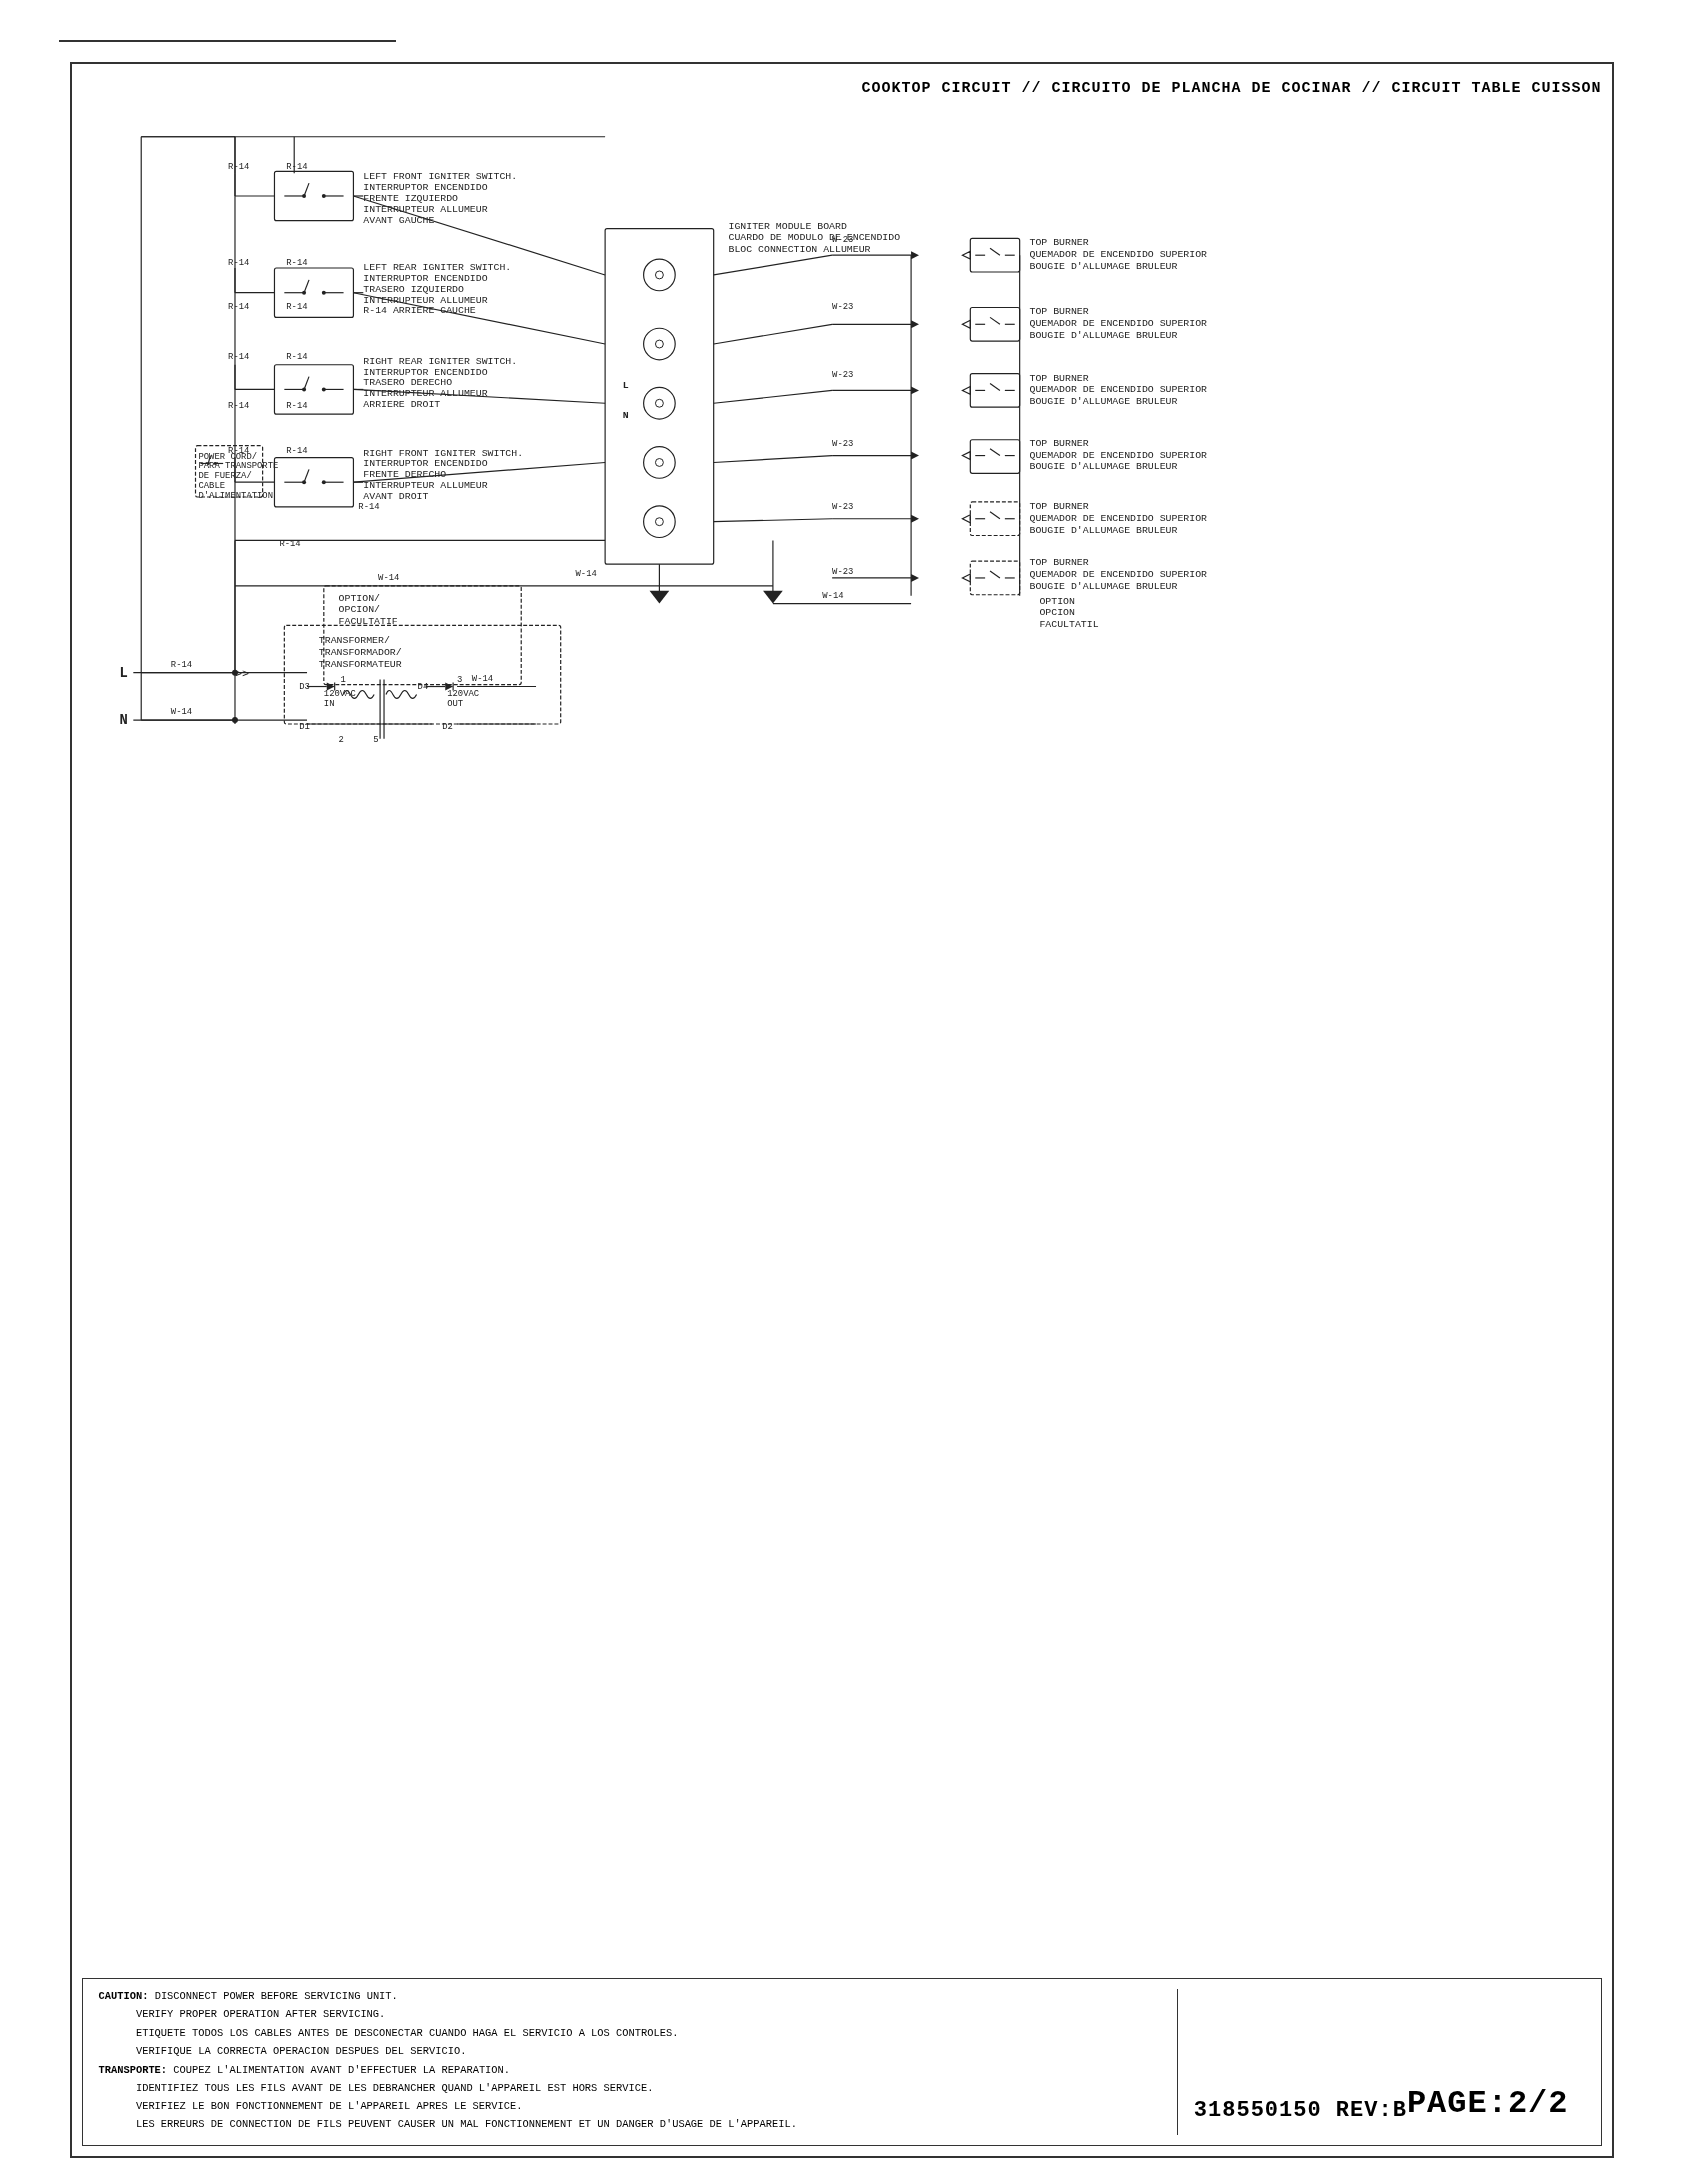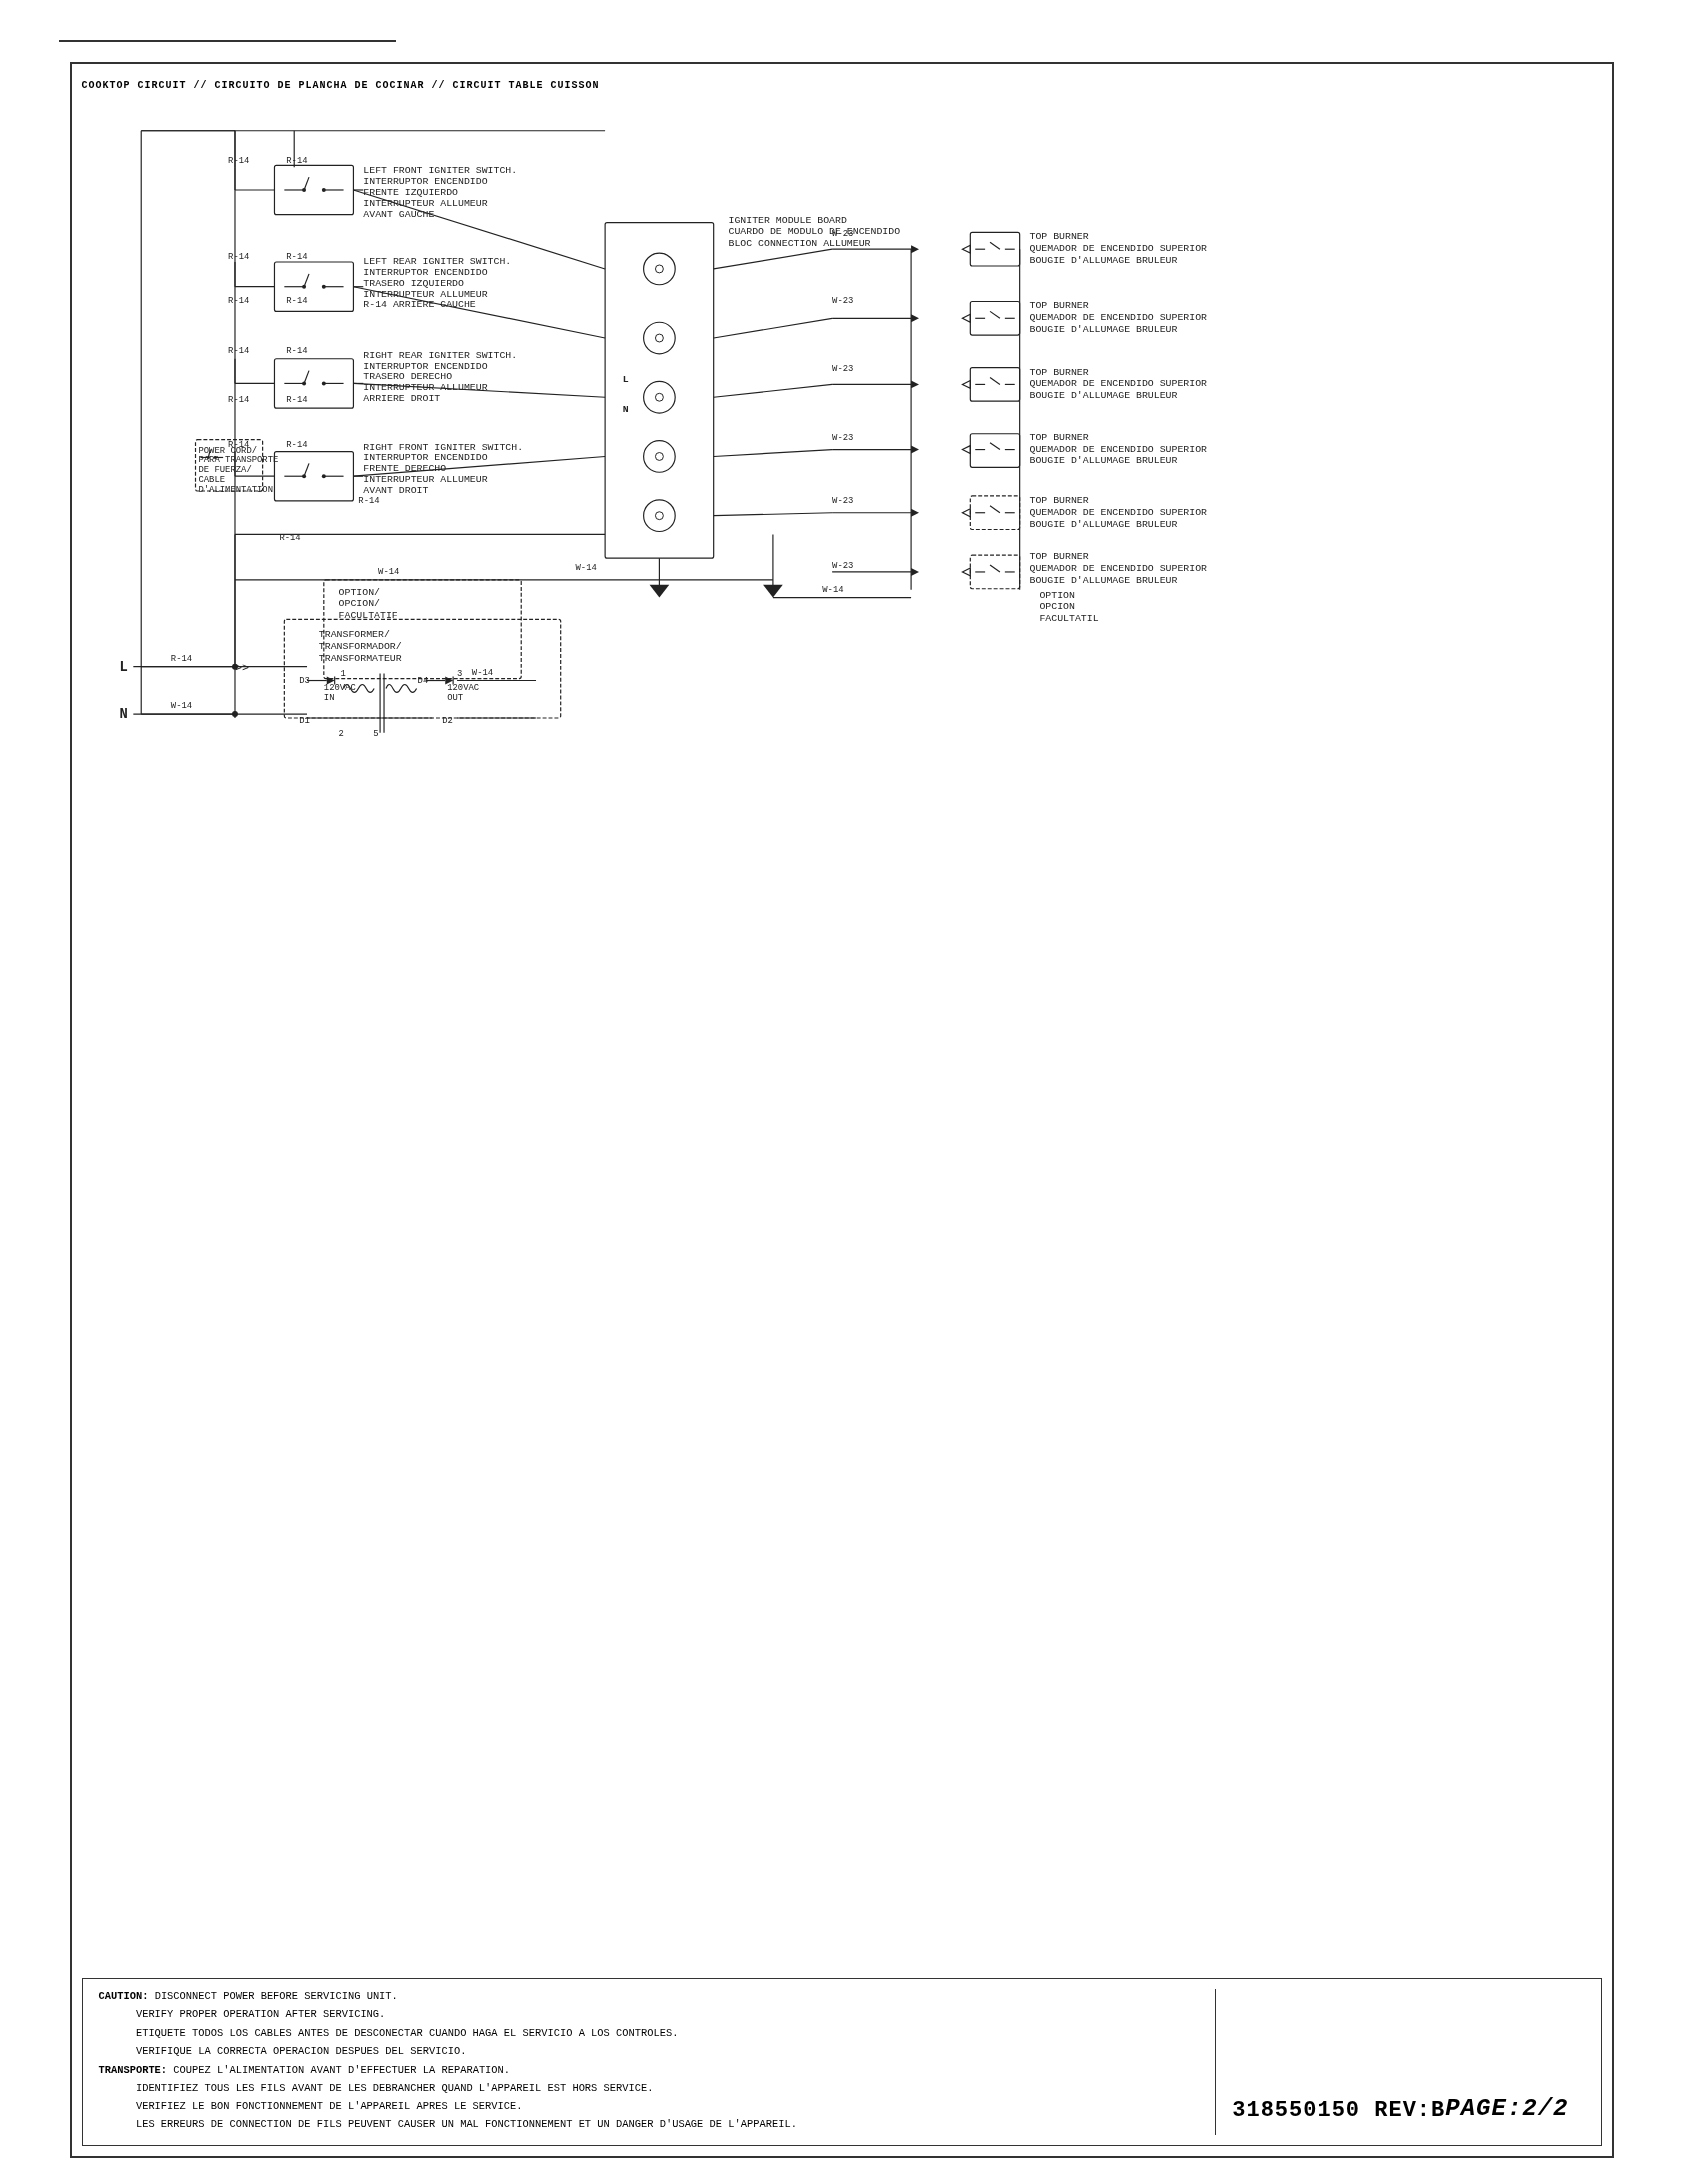--- a/index.html
+++ b/index.html
@@ -29,22 +29,22 @@
     }
     .main-box {
       border: 2px solid #333;
       width: 1544px;
       min-height: 1663px;
       position: relative;
       padding: 10px;
       flex: 1;
     }
     .diagram-title {
-      text-align: left;
-      font-size: 10px;
+      text-align: right;
+      font-size: 15px;
       font-weight: bold;
       letter-spacing: 1px;
       margin-bottom: 14px;
       margin-top: 6px;
     }
     .diagram-area {
       position: relative;
       width: 100%;
       height: 851px;
     }
@@ -88,23 +88,22 @@
       padding: 8px 16px;
       font-size: 20px;
       font-weight: bold;
       letter-spacing: 1px;
     }
     .part-number-box .part-num {
       font-size: 22px;
       font-weight: bold;
     }
     .part-number-box .page-num {
-      font-size: 24px;
+      font-size: 32px;
       font-weight: bold;
-      font-style: italic;
     }
   </style>
 </head>
 <body>
 
 <div class="page">
   <div class="top-line"></div>
 
   <div class="main-box">
     <div class="diagram-title">COOKTOP CIRCUIT // CIRCUITO DE PLANCHA DE COCINAR // CIRCUIT TABLE CUISSON</div>

